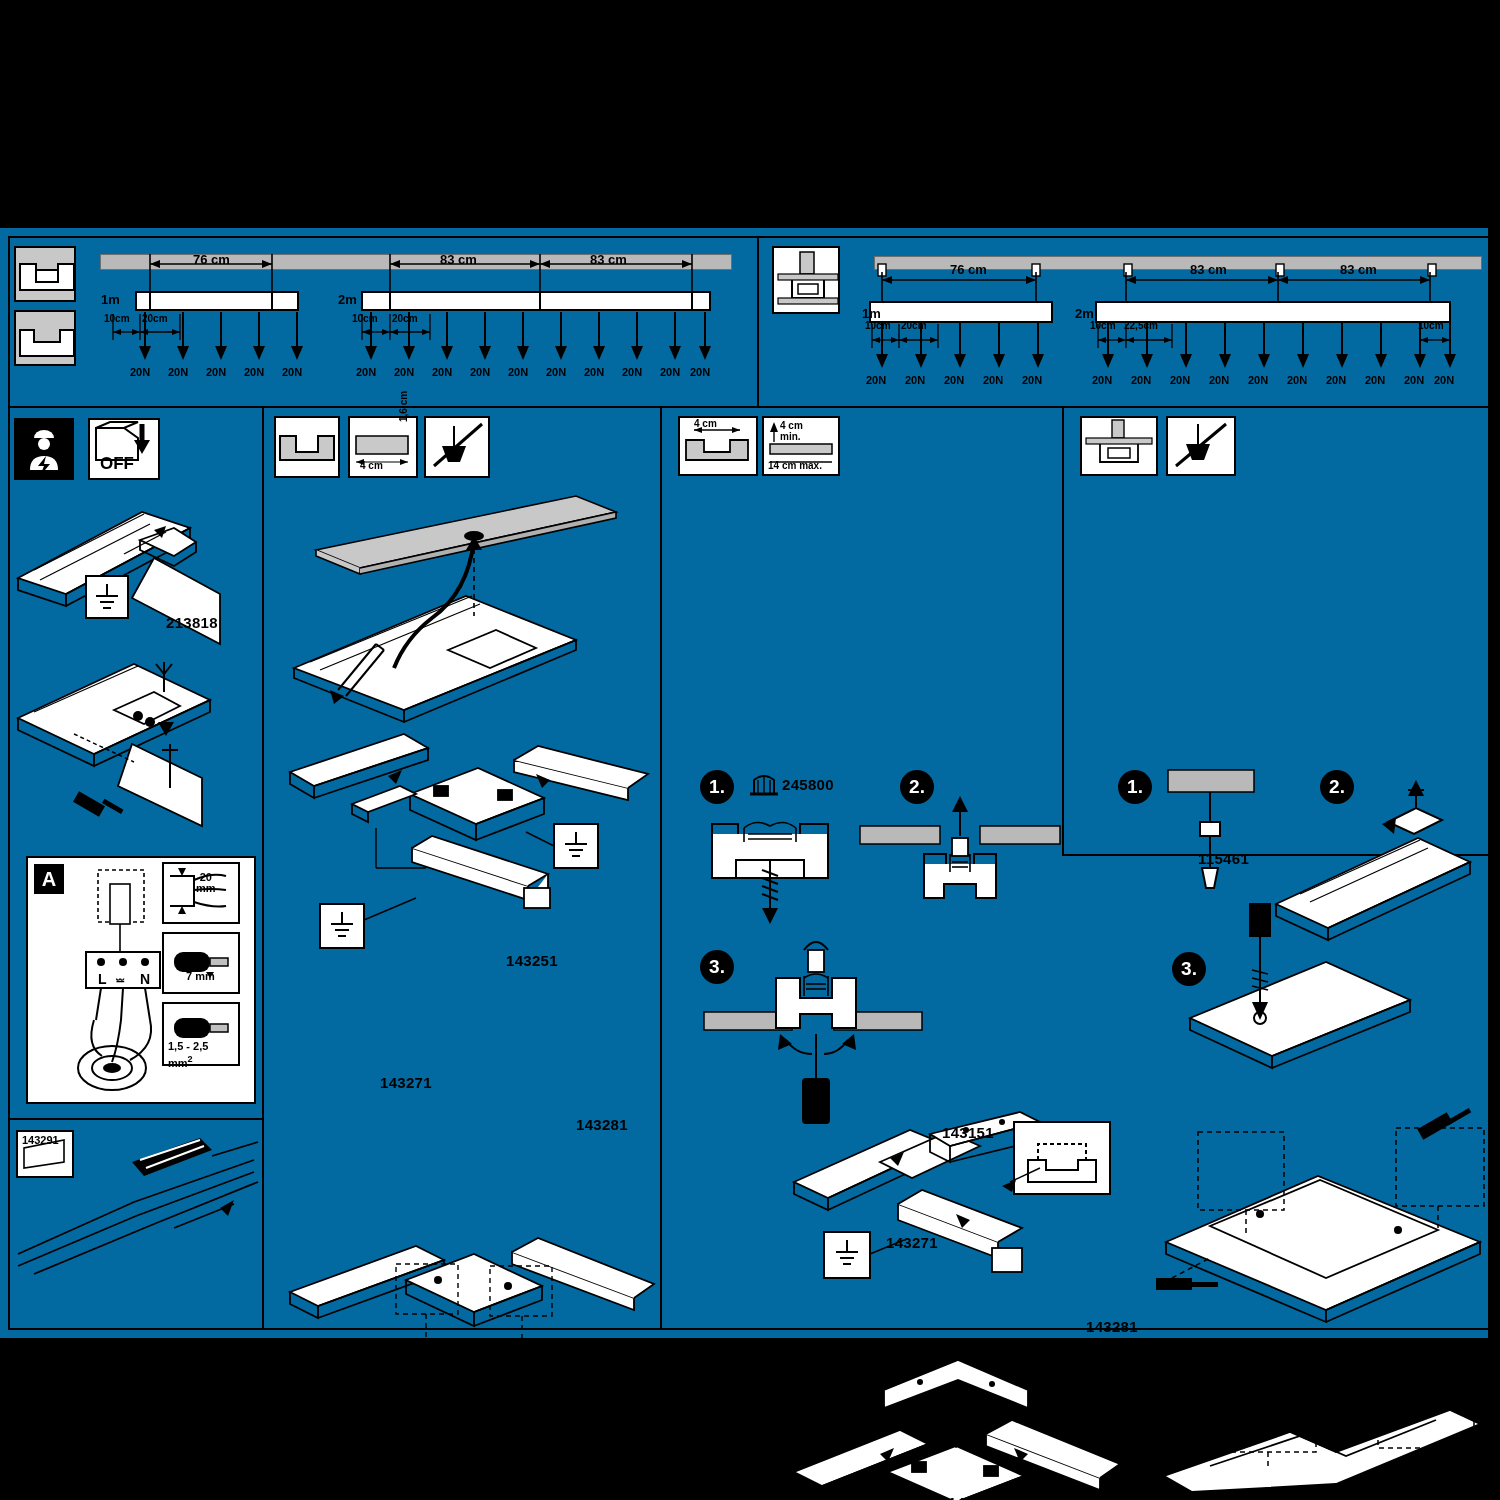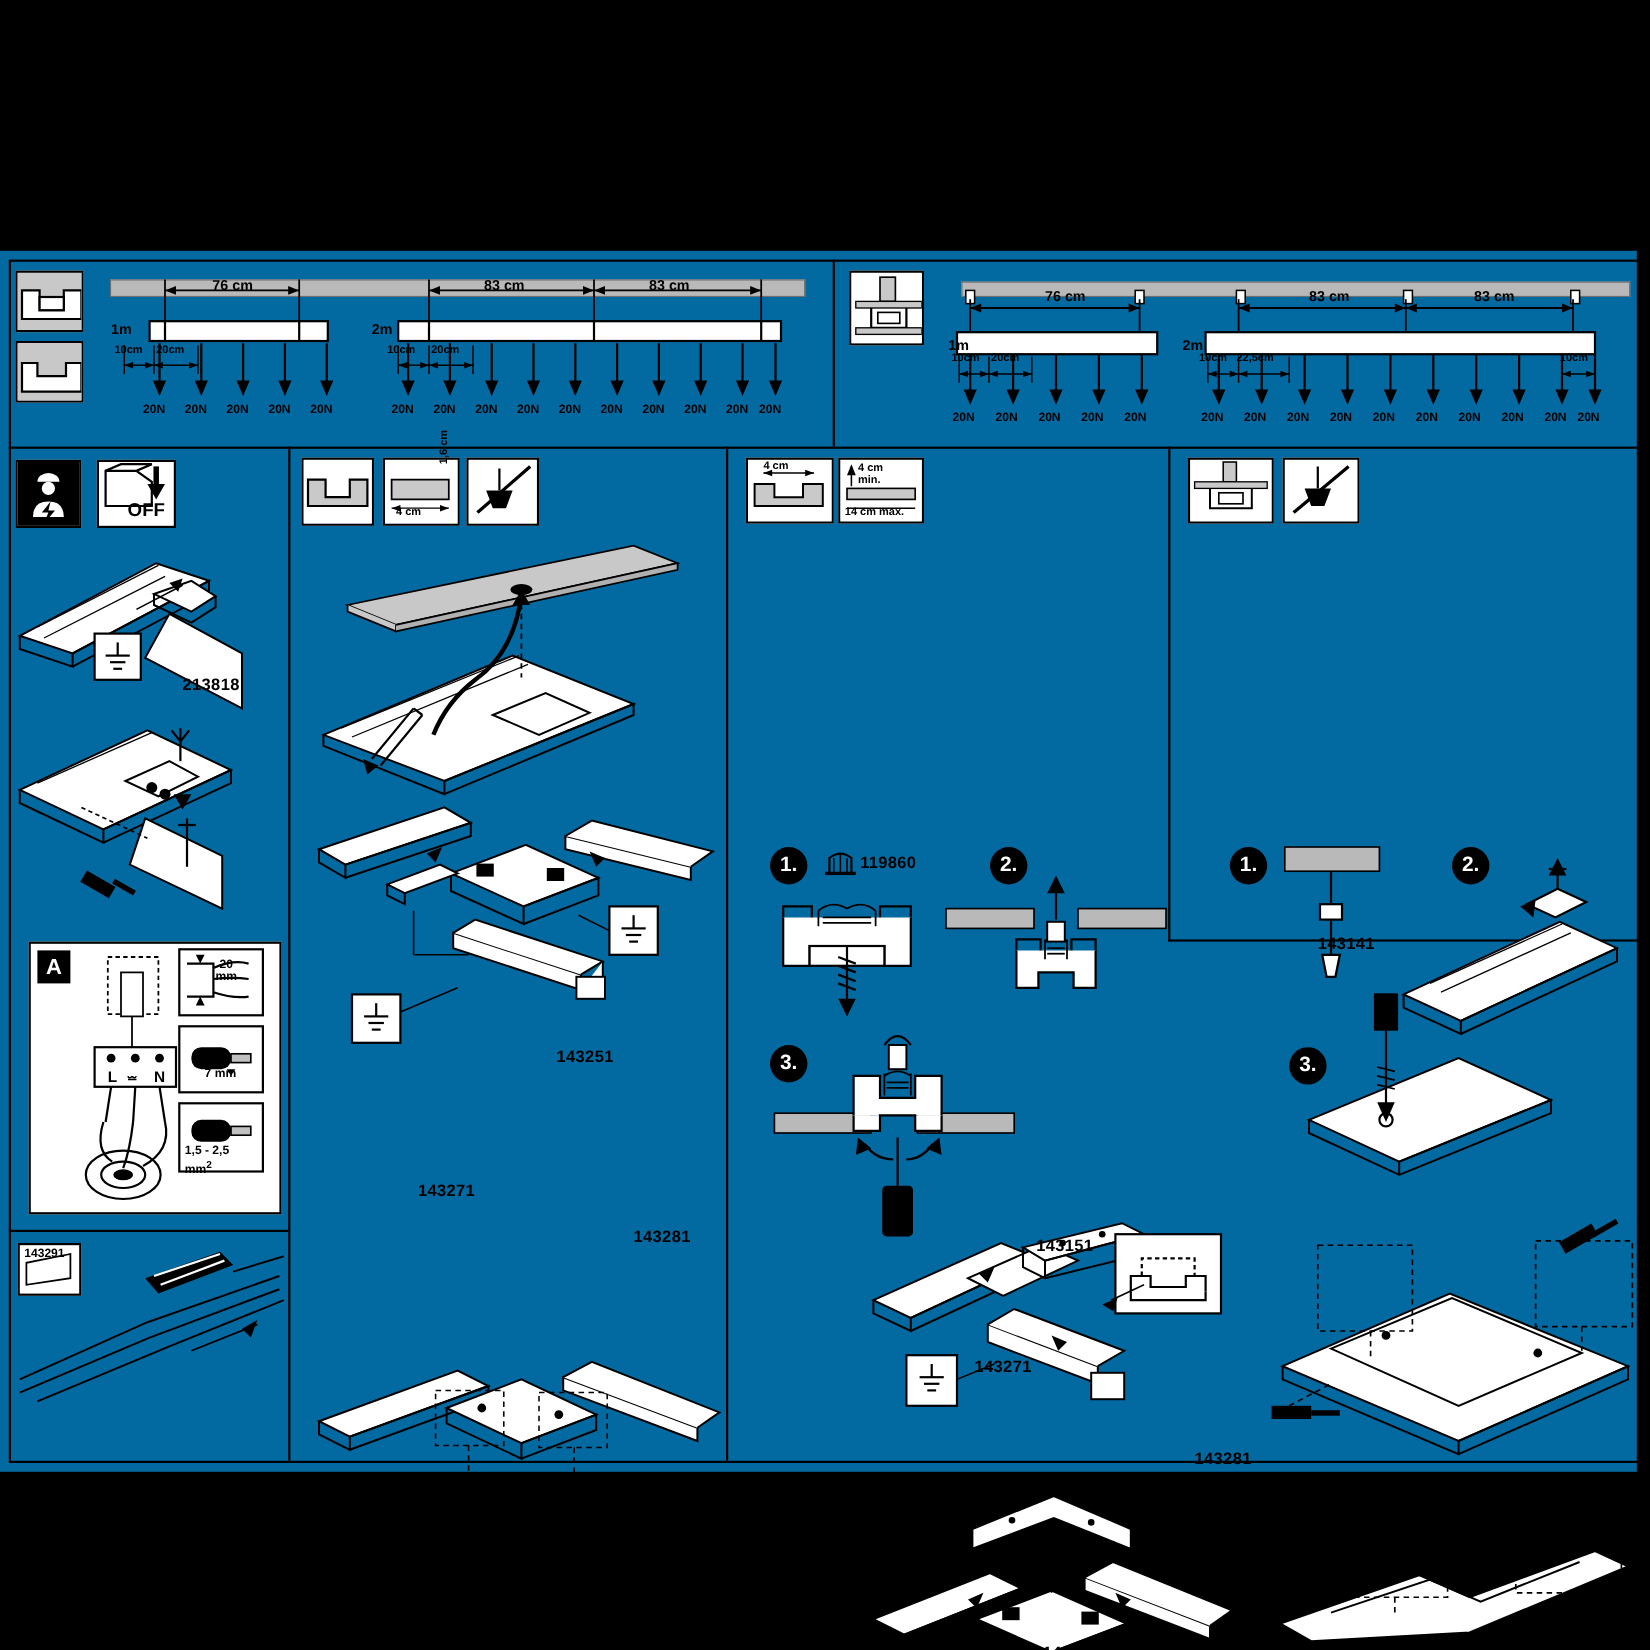--- a/index.html
+++ b/index.html
@@ -327,21 +327,21 @@
     </div>
 
     <div class="box" style="left:88px;top:190px;width:72px;height:62px;">
       <svg width="68" height="58">
         <polygon points="6,8 34,8 48,18 48,40 6,40" fill="#ffffff" stroke="#000" stroke-width="2"></polygon>
         <polygon points="6,8 20,2 48,2 34,8" fill="#ffffff" stroke="#000" stroke-width="2"></polygon>
         <line x1="52" y1="4" x2="52" y2="24" stroke="#000" stroke-width="5"></line>
         <polygon points="52,34 44,20 60,20" fill="#000"></polygon>
       </svg>
     </div>
-    <div class="offbadge" style="left:116px;top:226px;">OFF</div>
+    <div class="offbadge" style="left:100px;top:226px;">OFF</div>
 
     <svg width="250" height="200" style="left:14px;top:266px;">
       <g fill="none" stroke="#000" stroke-width="1.8">
         <path d="M4 84 L128 18 L176 34 L52 100 Z" fill="#ffffff"></path>
         <path d="M4 84 L4 96 L52 112 L52 100"></path>
         <path d="M52 100 L176 34 L176 46 L52 112"></path>
         <path d="M20 76 L130 20" stroke-width="1.2"></path>
         <path d="M26 86 L136 30" stroke-width="1.2"></path>
         <path d="M126 46 L160 34 L182 48 L160 62 Z" fill="#ffffff"></path>
         <path d="M126 46 L126 56 L160 72 L182 58 L182 48"></path>
@@ -645,21 +645,21 @@
     <div class="lbl xs" style="left:768px;top:232px;">14 cm max.</div>
 
     <div class="circnum" style="left:700px;top:542px;">1.</div>
     <svg width="150" height="34" style="left:748px;top:542px;">
       <path d="M6 24 L6 10 Q16 2 26 10 L26 24 Z" fill="none" stroke="#000" stroke-width="2"></path>
       <line x1="2" y1="24" x2="30" y2="24" stroke="#000" stroke-width="3"></line>
       <line x1="10" y1="10" x2="10" y2="24" stroke="#000" stroke-width="1.4"></line>
       <line x1="16" y1="6" x2="16" y2="24" stroke="#000" stroke-width="1.4"></line>
       <line x1="22" y1="10" x2="22" y2="24" stroke="#000" stroke-width="1.4"></line>
     </svg>
-    <div class="lbl num" style="left:782px;top:548px;">119860</div>
+    <div class="lbl num" style="left:782px;top:548px;">245800</div>
 
     <svg width="180" height="120" style="left:700px;top:586px;">
       <g fill="none" stroke="#000" stroke-width="2">
         <path d="M12 20 L12 10 L38 10 L38 30 L100 30 L100 10 L128 10 L128 20"></path>
         <path d="M12 20 L12 64 L36 64 L36 46 L104 46 L104 64 L128 64 L128 20" fill="#ffffff"></path>
         <rect x="36" y="46" width="68" height="18" fill="#fff"></rect>
       </g>
       <g stroke="#000" stroke-width="1.6" fill="none">
         <path d="M44 14 L44 28"></path>
         <path d="M96 14 L96 28"></path>
@@ -890,21 +890,21 @@
     </div>
 
     <div class="circnum" style="left:1118px;top:542px;">1.</div>
     <svg width="180" height="130" style="left:1160px;top:534px;">
       <rect x="8" y="8" width="86" height="22" fill="#b9b9b9" stroke="#000" stroke-width="1.5"></rect>
       <line x1="50" y1="30" x2="50" y2="60" stroke="#000" stroke-width="2"></line>
       <rect x="40" y="60" width="20" height="14" fill="#fff" stroke="#000" stroke-width="2"></rect>
       <line x1="50" y1="74" x2="50" y2="106" stroke="#000" stroke-width="2"></line>
       <path d="M42 106 L58 106 L54 126 L46 126 Z" fill="#fff" stroke="#000" stroke-width="2"></path>
     </svg>
-    <div class="lbl num" style="left:1198px;top:622px;">143141</div>
+    <div class="lbl num" style="left:1198px;top:622px;">115461</div>
 
     <div class="circnum" style="left:1320px;top:542px;">2.</div>
     <svg width="220" height="180" style="left:1270px;top:548px;">
       <g fill="none" stroke="#000" stroke-width="1.8">
         <path d="M6 128 L148 62 L200 86 L58 152 Z" fill="#fff"></path>
         <path d="M6 128 L6 140 L58 164 L58 152"></path>
         <path d="M58 152 L200 86 L200 98 L58 164"></path>
         <path d="M30 118 L150 64" stroke-width="1.2"></path>
         <path d="M40 126 L158 72" stroke-width="1.2"></path>
       </g>

